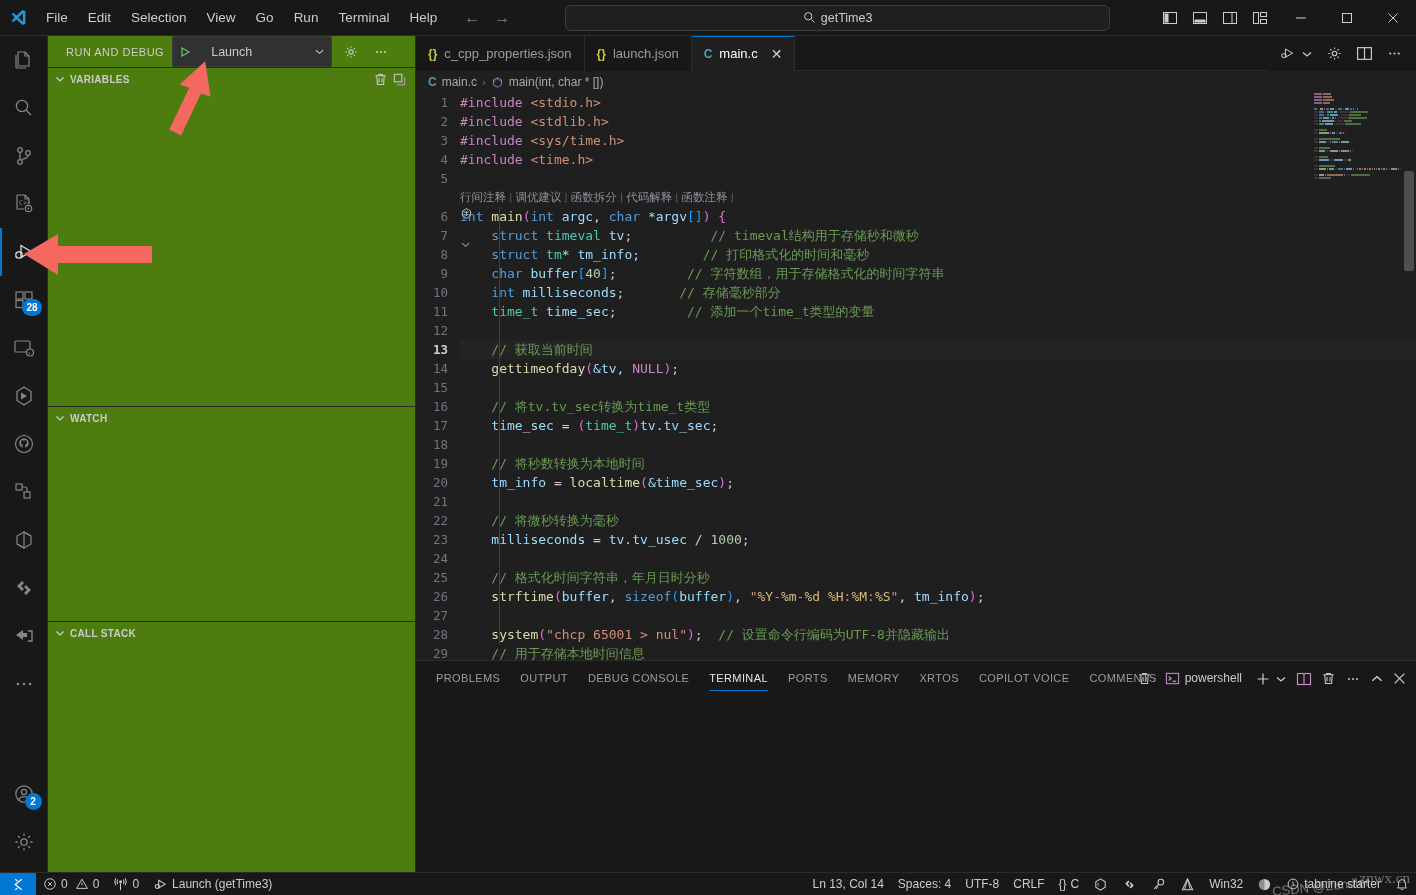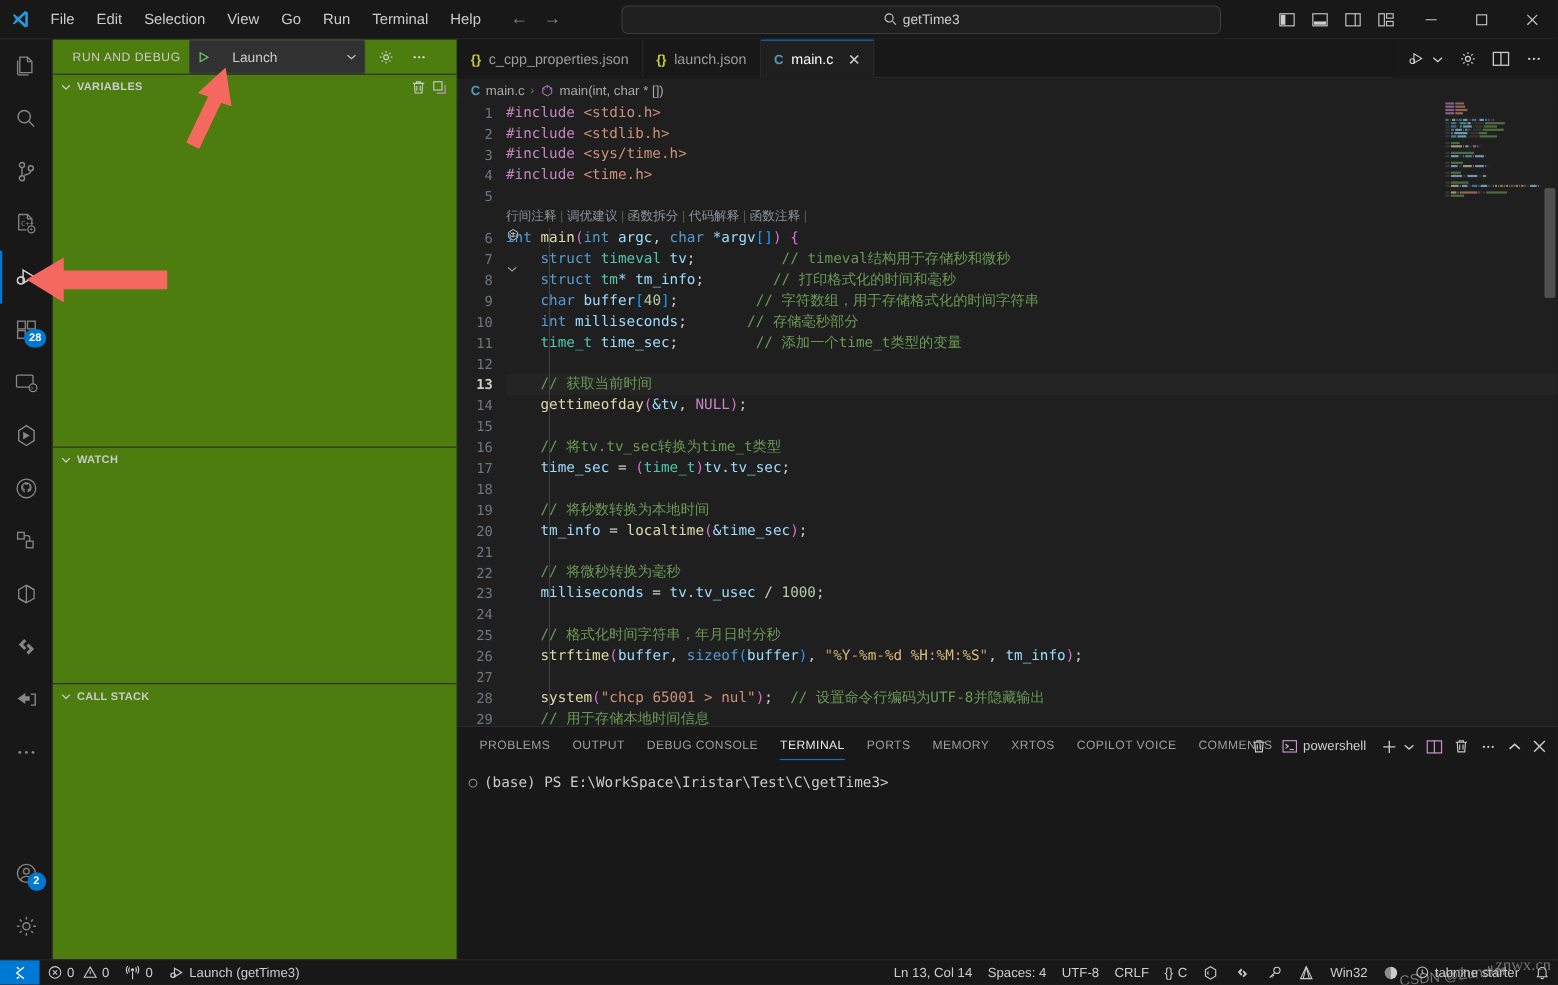--- a/index.html
+++ b/index.html
@@ -890,26 +890,20 @@
                 <path fill="none" stroke="#cccccc" stroke-width="1.2" d="m2 7.5 4-3.5 4 3.5"></path>
               </svg>
           </span>
           <span>
             <svg width="13" height="13" viewBox="0 0 12 12">
                 <line x1="1.5" y1="1.5" x2="10.5" y2="10.5" stroke="#cccccc" stroke-width="1.2"></line>
                 <line x1="10.5" y1="1.5" x2="1.5" y2="10.5" stroke="#cccccc" stroke-width="1.2"></line>
               </svg>
           </span>
         </div>
-        <div class="panel-body">
-          <div class="term-line">
-            <span class="term-dot"></span>
-            <span>(base) PS E:\WorkSpace\Iristar\Test\C\getTime3&gt;</span>
-          </div>
-        </div>
       </div>
     </div>
   </div>
 
   <div class="statusbar">
     <div class="remote-ind">
       <span>
         <svg width="15" height="15" viewBox="0 0 16 16">
             <path fill="none" stroke="#ffffff" stroke-width="1.3" d="M11.5 2.5 4.5 8l7 5.5M4.5 2.5 7 4.3M4.5 13.5 7 11.7"></path>
           </svg>

